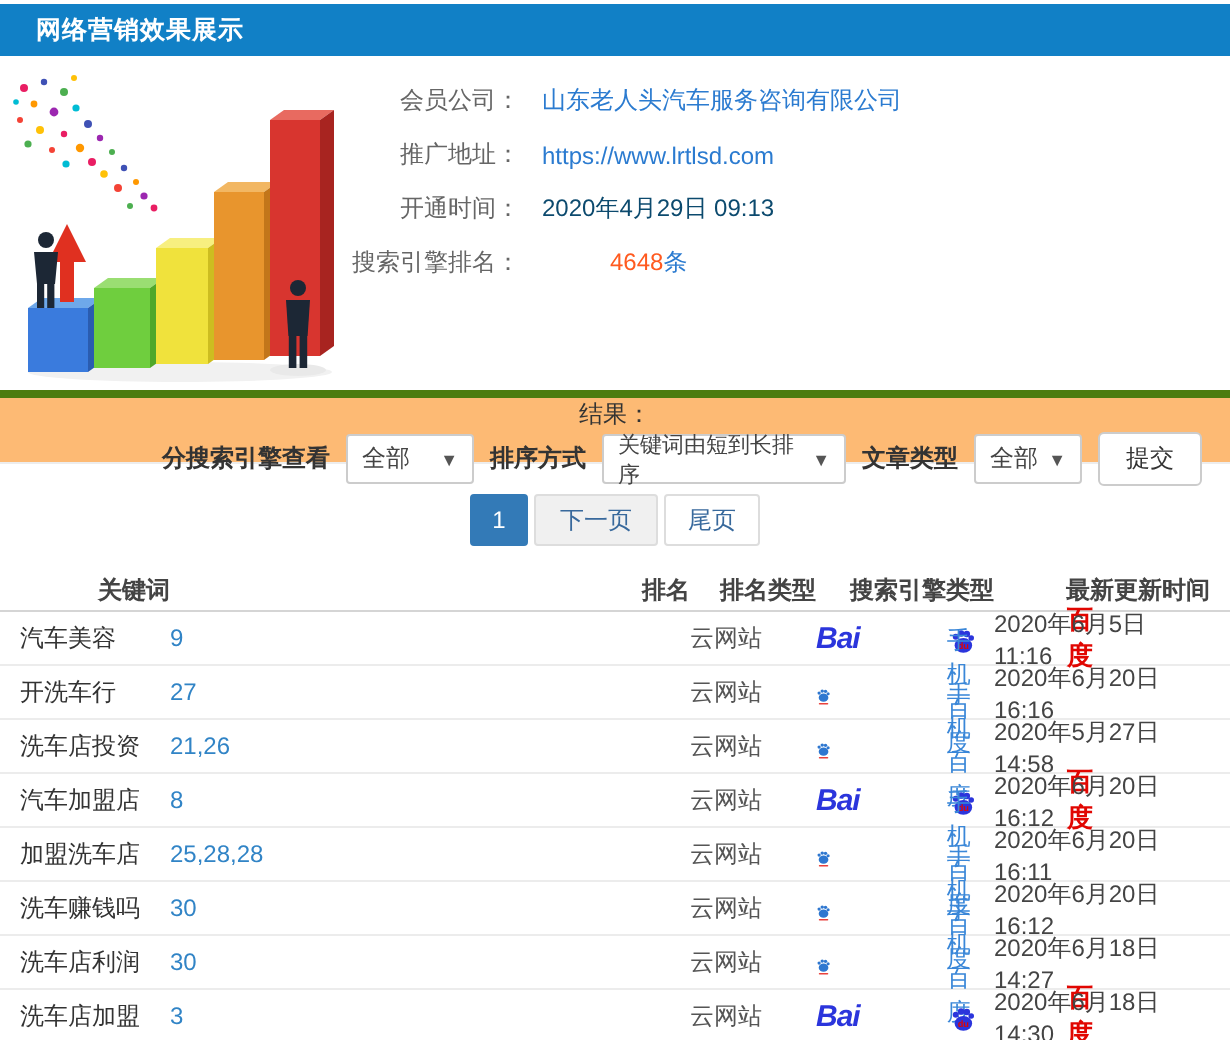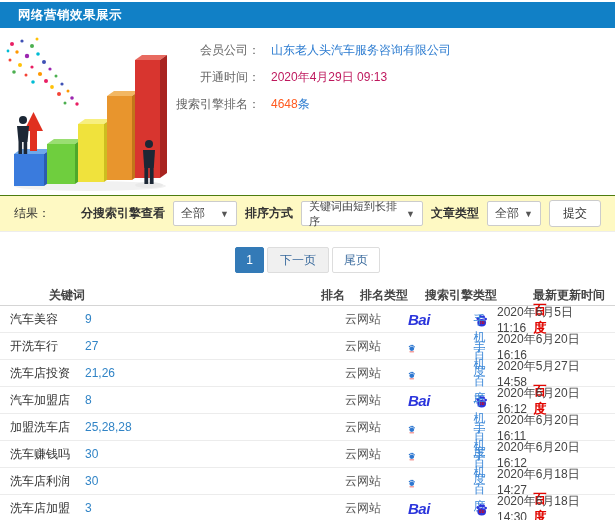--- a/index.html
+++ b/index.html
@@ -12,27 +12,27 @@
     font-size: 12.5px; font-weight: bold; letter-spacing: .5px; }
 
   
   .info-section { position: relative; height: 167px; background: #fff; }
   .chart-illus { position: absolute; left: 2px; top: 6px; }
   .member-rows { position: absolute; left: 166px; top: 9px; }
   .m-row { height: 27px; display: flex; align-items: center; }
   .m-label { width: 94px; text-align: right; color: #666; }
   .m-value { margin-left: 11px; }
   .v-link { color: var(--link, #2b7bd0); cursor: pointer; }
-  .v-plain { color: #be185d; }
-  .v-num { color: var(--highlight, #ff5722); }
+  .v-plain { color: #0c4a6e; }
+  .v-num { color: var(--highlight, #ff5722); margin-left: 34px; }
   .v-suffix { color: var(--link, #2b7bd0); }
 
   
-  .filter-bar { height: 37px; background: #fef9c3; border-top: 1px solid #4d7c0f;
-    border-bottom: 1px solid #ededed; display: flex; align-items: center; padding: 0 14px; }
+  .filter-bar { height: 37px; background: #fdba74; border-top: 4px solid #4d7c0f;
+    border-bottom: 1px solid #ededed; display: flex; align-items: center; padding: 0 14px; flex-direction: column; }
   .result-label { color: #333; }
   .filter-group { margin-left: auto; display: flex; align-items: center; gap: 8px; }
   .f-label { font-weight: bold; color: #333; }
   .selectbox { background: #fff; border: 1px solid #ccc; border-radius: 2px; height: 25px;
     display: flex; align-items: center; justify-content: space-between; padding: 0 7px;
     color: #444; cursor: pointer; }
   .sel-engine { width: 64px; }
   .sel-sort { width: 122px; font-size: 11px; }
   .sel-article { width: 54px; }
   .chev { font-size: 9px; color: #555; margin-left: 4px; }
@@ -159,20 +159,24 @@
       <rect x="147.8" y="134" width="3.8" height="16"></rect>
     </g>
   </svg>
 
   <div class="member-rows">
     <div class="m-row">
       <span class="m-label">会员公司：</span>
       <span class="m-value v-link">山东老人头汽车服务咨询有限公司</span>
     </div>
     <div class="m-row">
+      <span class="m-label">推广地址：</span>
+      <span class="m-value v-link">https://www.lrtlsd.com</span>
+    </div>
+    <div class="m-row">
       <span class="m-label">开通时间：</span>
       <span class="m-value v-plain">2020年4月29日 09:13</span>
     </div>
     <div class="m-row">
       <span class="m-label">搜索引擎排名：</span>
       <span class="m-value"><span class="v-num">4648</span><span class="v-suffix">条</span></span>
     </div>
   </div>
 </div>
 

